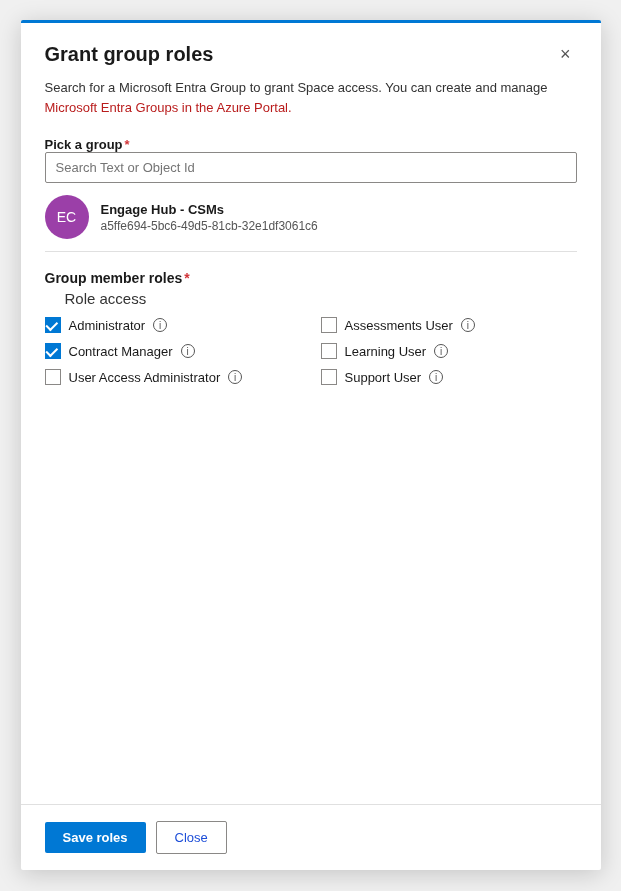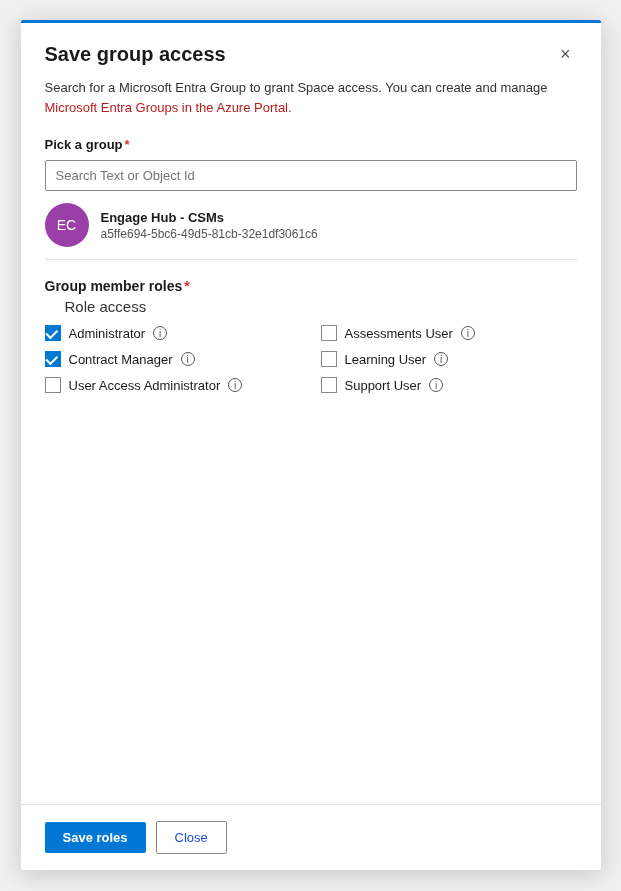--- a/index.html
+++ b/index.html
@@ -57,21 +57,20 @@
     }
     .description a {
       color: #b91c1c;
       text-decoration: none;
     }
     .section-label {
       font-size: 13px;
       font-weight: 600;
       color: #1a1a1a;
       margin-top: 16px;
-      margin-bottom: 8px;
     }
     .required-star {
       color: #d13438;
       margin-left: 2px;
     }
     .search-input {
       width: 100%;
       padding: 7px 10px;
       border: 1px solid #8a8886;
       border-radius: 2px;
@@ -205,21 +204,21 @@
       font-size: 13px;
       border-radius: 2px;
       cursor: pointer;
     }
   </style>
 </head>
 <body>
 
 <div class="modal">
   <div class="modal-header">
-    <h2 class="modal-title">Save group access</h2>
+    <h2 class="modal-title">Grant group roles</h2>
     <button class="close-btn">×</button>
   </div>
   <div class="modal-body">
     <p class="description">
       <span>Search for a Microsoft Entra Group to grant Space access. You can create and manage</span>
       <br>
       <a href="#">Microsoft Entra Groups in the Azure Portal.</a>
     </p>
 
     <div class="section-label">

